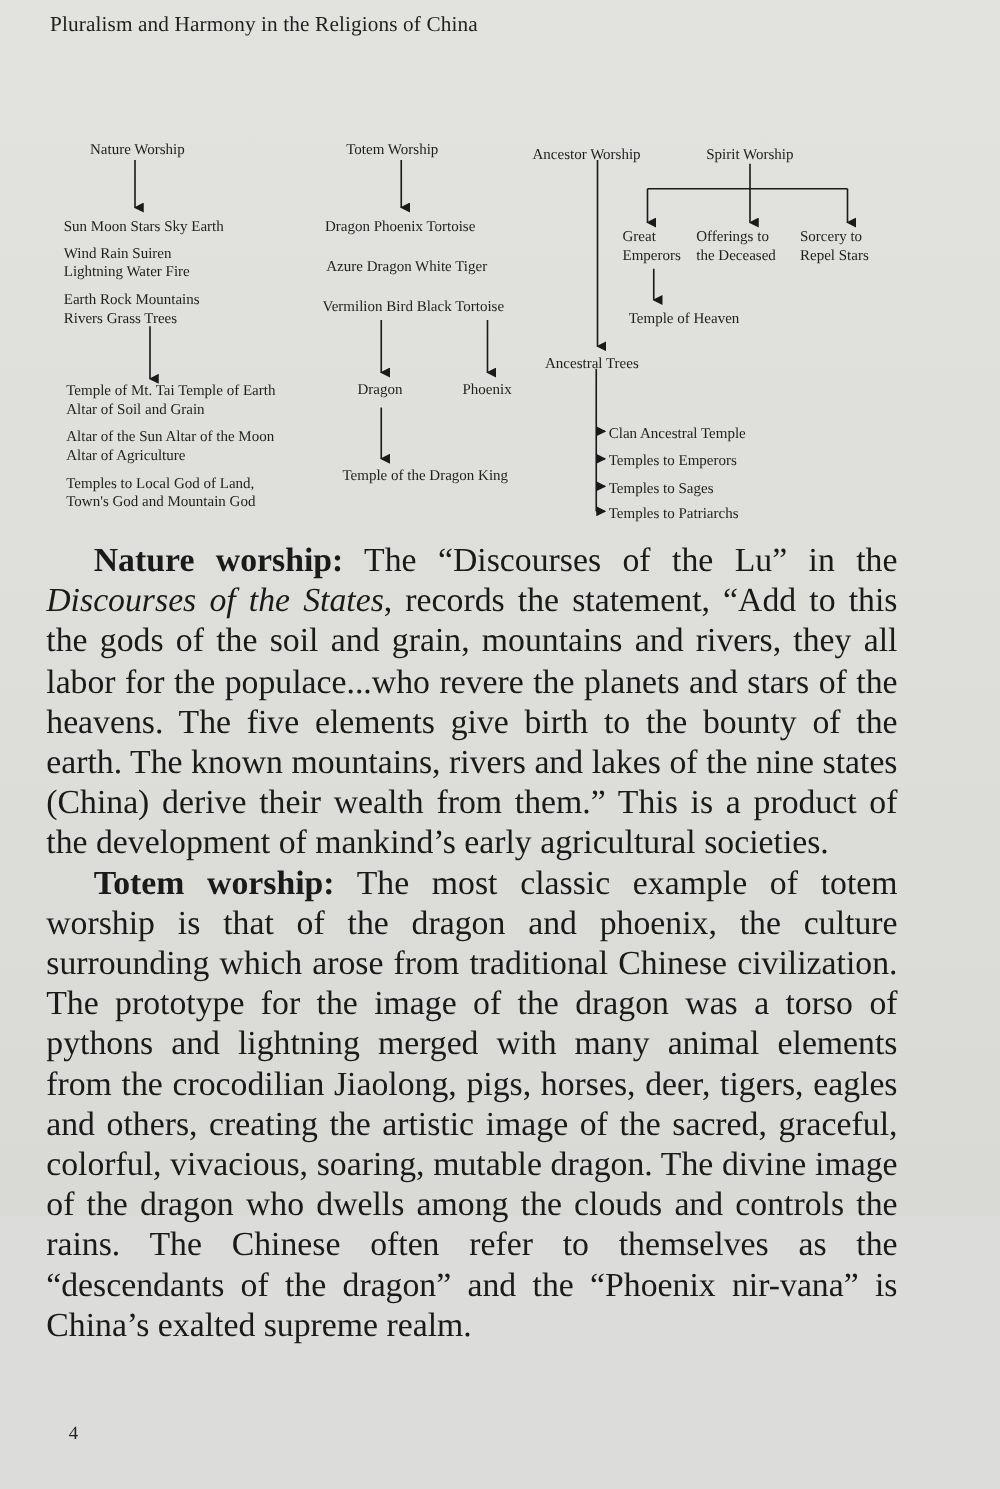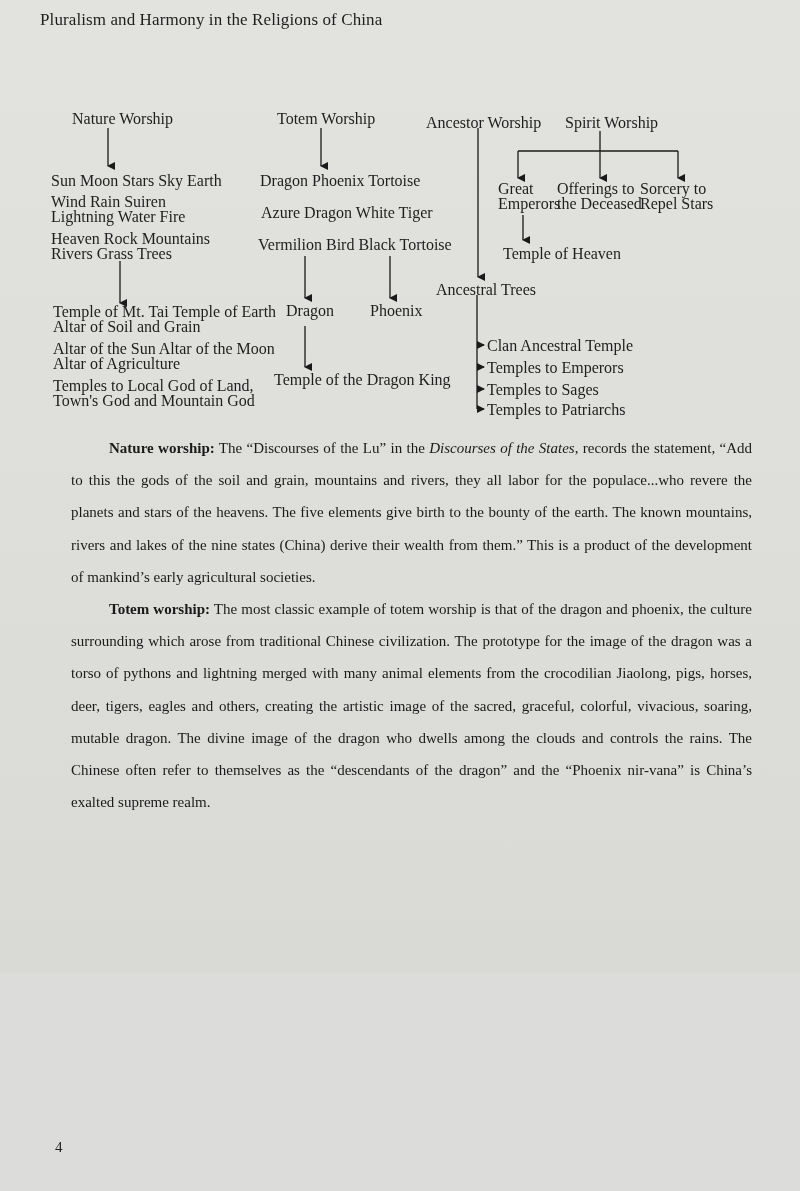--- a/index.html
+++ b/index.html
@@ -14,26 +14,26 @@
     position: absolute; left: 0; top: 0; width: 800px; height: 973px;
     background: linear-gradient(180deg, #e2e2df 0%, #dededb 50%, #d9d9d6 100%);
   }
   .running-head {
     position: absolute; left: 40px; top: 10px;
     font-size: 17px; letter-spacing: 0.1px; color: #1e1e1e;
   }
   .diagram { position: absolute; left: 0; top: 0; width: 800px; height: 430px; }
   .diagram svg { position: absolute; left: 0; top: 0; }
   .dlabel {
-    position: absolute; font-size: 16px; line-height: 14px; white-space: nowrap;
+    position: absolute; font-size: 12px; line-height: 14px; white-space: nowrap;
     color: #1e1e1e;
   }
   .body-text {
-    position: absolute; left: 71px; top: 432px; width: 681px;
-    font-size: 15px; line-height: 32.2px; text-align: justify;
+    position: absolute; left: 37px; top: 432px; width: 681px;
+    font-size: 27px; line-height: 32.2px; text-align: justify;
     color: #1a1a1a;
   }
   .body-text p { margin: 0; text-indent: 38px; }
   .body-text b { font-weight: bold; }
   .page-number {
     position: absolute; left: 55px; top: 1139px; font-size: 15px; color: #222;
   }
 </style>
 </head>
 <body>
@@ -74,21 +74,21 @@
         <line x1="518" y1="151" x2="518" y2="178" marker-end="url(#ah)"></line>
         <line x1="678" y1="151" x2="678" y2="178" marker-end="url(#ah)"></line>
         <line x1="523" y1="215" x2="523" y2="240" marker-end="url(#ah)"></line>
       </g>
     </svg>
 
     <div class="dlabel" style="left:72px;top:112px">Nature Worship</div>
     <div class="dlabel" style="left:51px;top:174px">Sun  Moon  Stars  Sky  Earth</div>
     <div class="dlabel" style="left:51px;top:195px">Wind  Rain  Suiren</div>
     <div class="dlabel" style="left:51px;top:210px">Lightning  Water  Fire</div>
-    <div class="dlabel" style="left:51px;top:232px">Heaven  Rock  Mountains</div>
+    <div class="dlabel" style="left:51px;top:232px">Earth  Rock  Mountains</div>
     <div class="dlabel" style="left:51px;top:247px">Rivers  Grass  Trees</div>
     <div class="dlabel" style="left:53px;top:305px">Temple of Mt. Tai   Temple of Earth</div>
     <div class="dlabel" style="left:53px;top:320px">Altar of Soil and Grain</div>
     <div class="dlabel" style="left:53px;top:342px">Altar of the Sun   Altar of the Moon</div>
     <div class="dlabel" style="left:53px;top:357px">Altar of Agriculture</div>
     <div class="dlabel" style="left:53px;top:379px">Temples to Local God of Land,</div>
     <div class="dlabel" style="left:53px;top:394px">Town's God and Mountain God</div>
 
     <div class="dlabel" style="left:277px;top:112px">Totem Worship</div>
     <div class="dlabel" style="left:260px;top:174px">Dragon  Phoenix  Tortoise</div>

